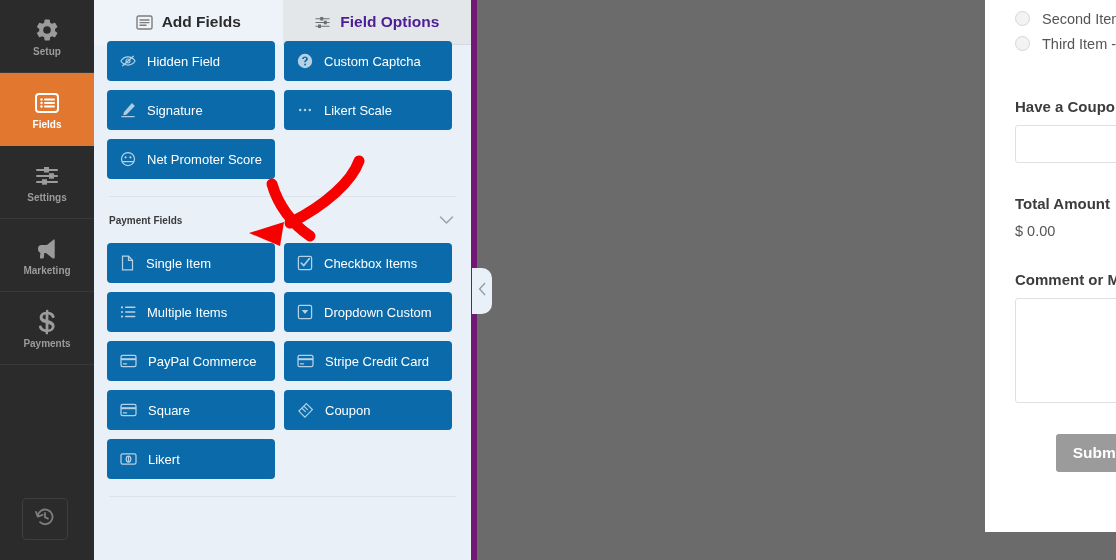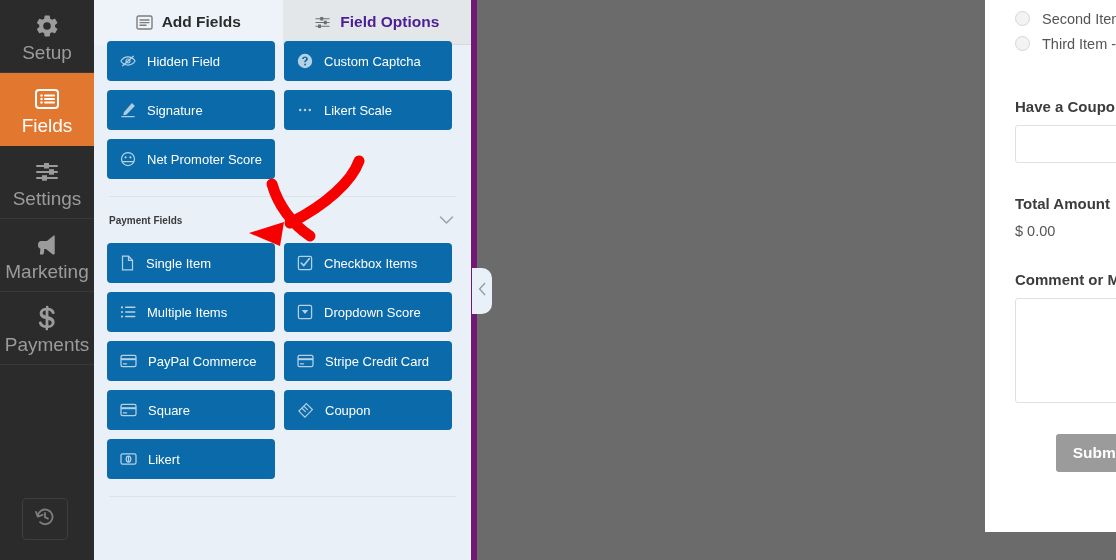--- a/index.html
+++ b/index.html
@@ -22,21 +22,21 @@
     height: 73px;
     display: flex; flex-direction: column;
     align-items: center; justify-content: center;
     color: #9b9b9b;
     cursor: pointer;
     border-bottom: 1px solid #383838;
   }
   .rail-item.active { background: #e27730; color: #ffffff; border-bottom-color: #e27730; }
   .rail-ico { height: 30px; display: flex; align-items: center; justify-content: center; margin-bottom: 2px; }
   .rail-ico svg { display: block; }
-  .rail-label { font-size: 19px; line-height: 1; font-weight: 400; }
+  .rail-label { font-size: 10px; line-height: 1; font-weight: 700; }
   .rail-item.active .rail-label { color: #fff; }
   #restore-btn {
     position: absolute; left: 22px; top: 498px;
     width: 46px; height: 42px;
     border: 1px solid #3e3e3e; border-radius: 4px;
     display: flex; align-items: center; justify-content: center;
     cursor: pointer;
   }
 
   
@@ -358,21 +358,21 @@
           <span class="fl">Multiple Items</span>
         </div>
 
         <div class="fbtn">
           <span>
             <svg width="16" height="16" viewBox="0 0 16 16" fill="none" stroke="#dce8f2" stroke-width="1.25">
               <rect x="1.4" y="1.4" width="13.2" height="13.2" rx="1.6"></rect>
               <polygon points="4.8,6 11.2,6 8,10" fill="#dce8f2" stroke="none"></polygon>
             </svg>
           </span>
-          <span class="fl">Dropdown Score</span>
+          <span class="fl">Dropdown Custom</span>
         </div>
 
         <div class="fbtn">
           <span>
             <svg width="17" height="14" viewBox="0 0 17 14" fill="none" stroke="#dce8f2" stroke-width="1.25">
               <rect x="1" y="1.4" width="15" height="11.2" rx="1.6"></rect>
               <line x1="1" y1="5.2" x2="16" y2="5.2" stroke-width="2"></line>
               <line x1="3.4" y1="9.8" x2="6.6" y2="9.8" stroke-linecap="round"></line>
             </svg>
           </span>

